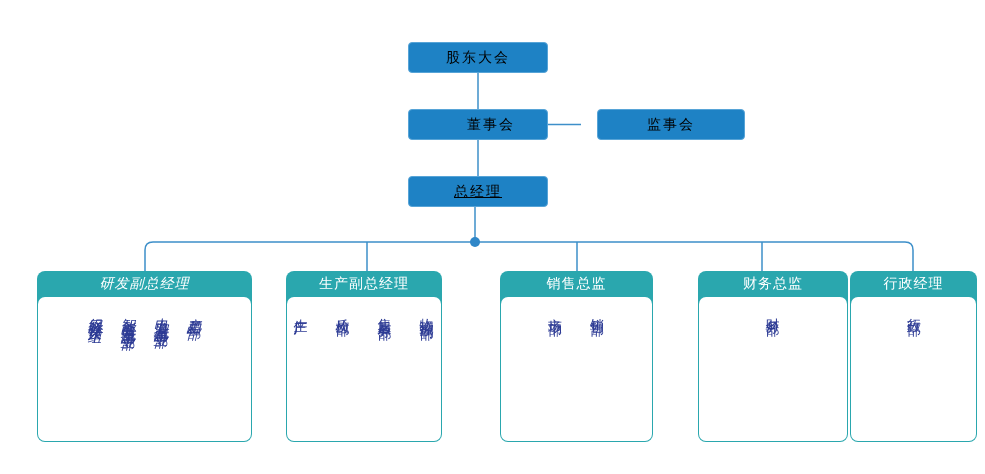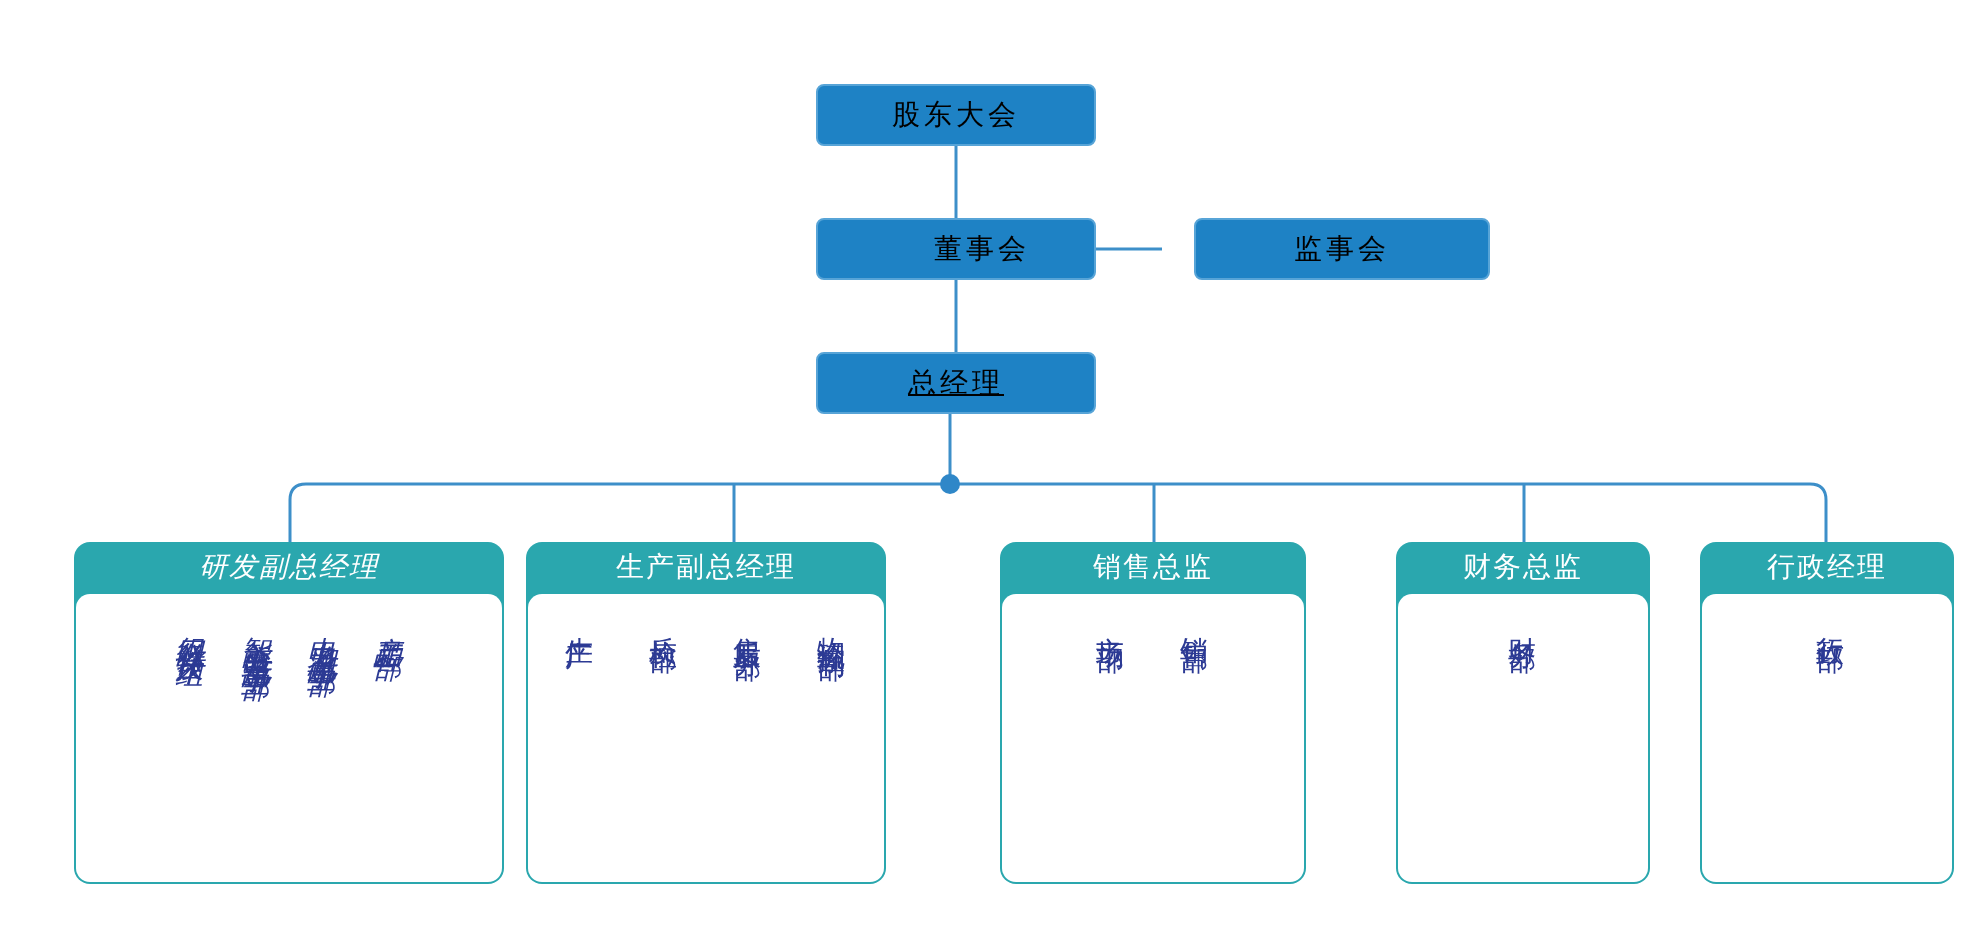--- a/index.html
+++ b/index.html
@@ -71,39 +71,39 @@
   <div class="branch" style="left:37px; width:215px;font-style:italic;">
     <div class="branch-header">研发副总经理</div>
     <div class="branch-body cols-tight">
       <span class="dept">组网软件技术组</span>
       <span class="dept">智能变电站产品事业部</span>
       <span class="dept">电力监测产品事业部</span>
       <span class="dept">产品工程部</span>
     </div>
   </div>
 
-  <div class="branch" style="left:263px; width:180px;">
+  <div class="branch" style="left:286px; width:156px;">
     <div class="branch-header">生产副总经理</div>
     <div class="branch-body cols-wide">
       <span class="dept">生产厂</span>
       <span class="dept">质检部</span>
       <span class="dept">售后服务部</span>
       <span class="dept">物流控制部</span>
     </div>
   </div>
 
   <div class="branch" style="left:500px; width:153px;">
     <div class="branch-header">销售总监</div>
     <div class="branch-body cols-wide">
       <span class="dept">市场部</span>
       <span class="dept">销售部</span>
     </div>
   </div>
 
-  <div class="branch" style="left:698px; width:127px;">
+  <div class="branch" style="left:698px; width:150px;">
     <div class="branch-header">财务总监</div>
     <div class="branch-body cols-wide">
       <span class="dept">财务部</span>
     </div>
   </div>
 
   <div class="branch serif" style="left:850px; width:127px;">
     <div class="branch-header">行政经理</div>
     <div class="branch-body cols-wide">
       <span class="dept">行政部</span>

